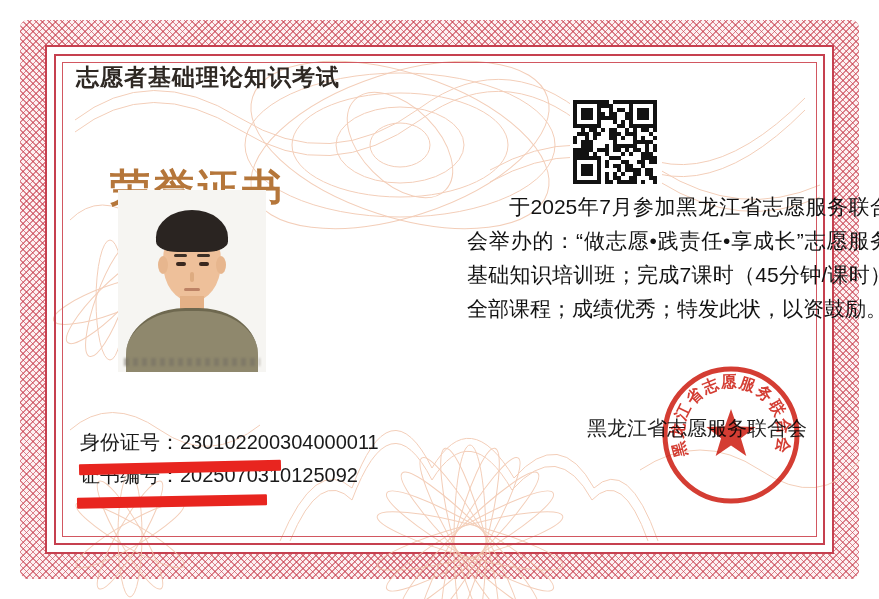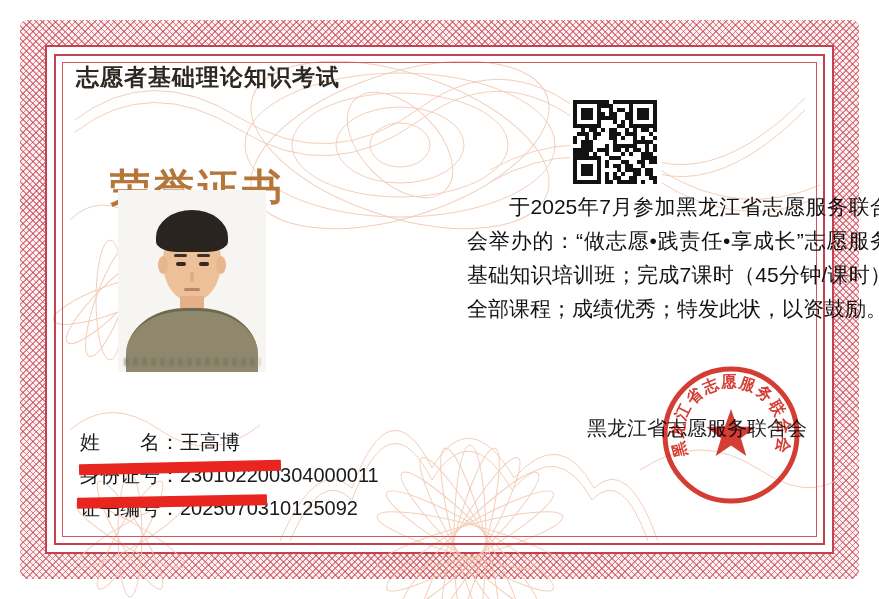--- a/index.html
+++ b/index.html
@@ -608,23 +608,20 @@
     <div class="ph-mouth"></div>
     <div class="ph-neck"></div>
     <div class="ph-shirt"></div>
     <div class="ph-smudge"></div>
   </div>
 
   <div class="body-text">于2025年7月参加黑龙江省志愿服务联合会举办的：“做志愿•践责任•享成长”志愿服务基础知识培训班；完成7课时（45分钟/课时）全部课程；成绩优秀；特发此状，以资鼓励。</div>
 
   <div class="fields">
     <div class="field-row">
-      <span>姓　　名：</span><span>王高博</span>
-    </div>
-    <div class="field-row">
       <span>身份证号：</span><span>230102200304000011</span>
     </div>
     <div class="field-row">
       <span>证书编号：</span><span>2025070310125092</span>
     </div>
   </div>
   <div class="redact redact-id"></div>
   <div class="redact redact-certno"></div>
 
   <div class="issuer">

